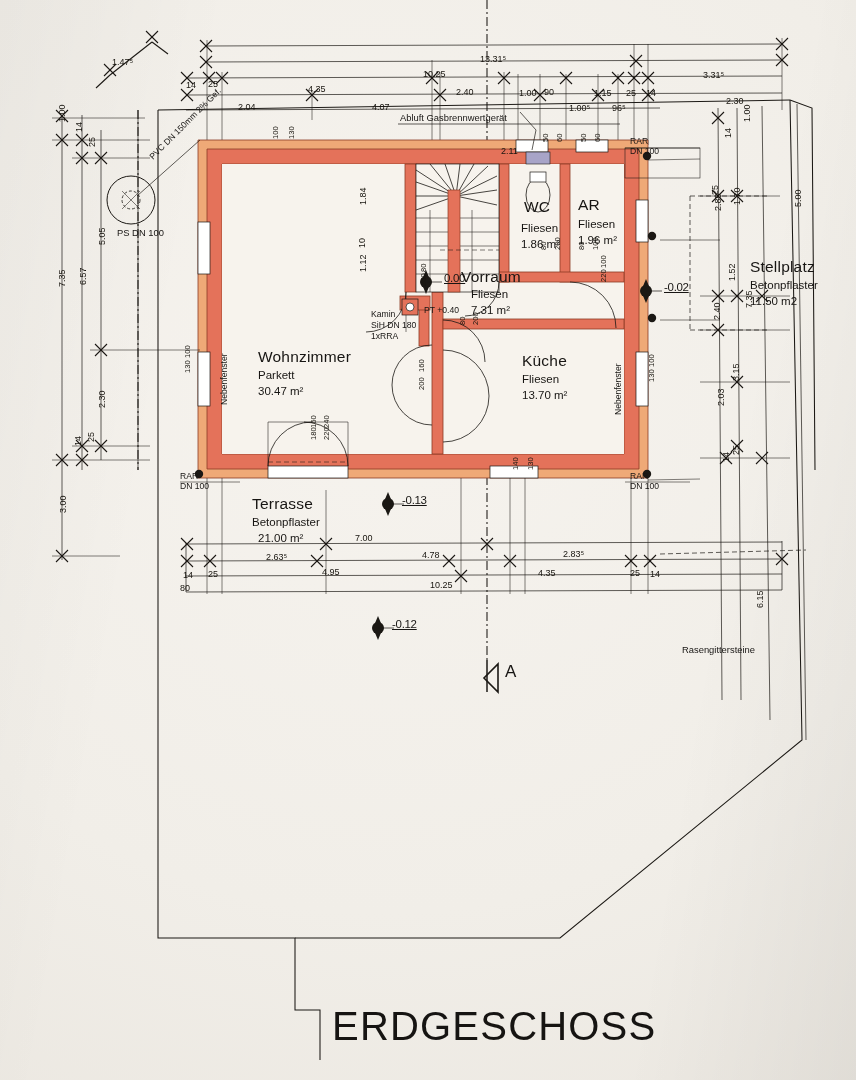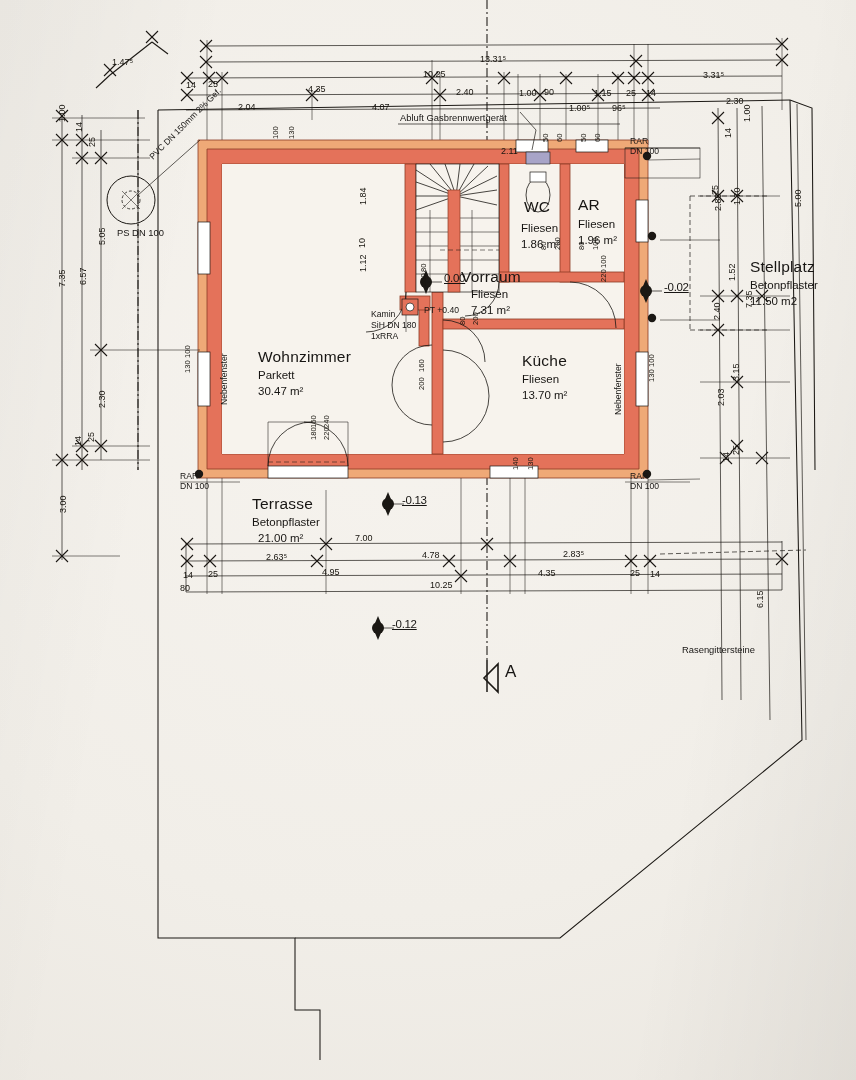--- a/index.html
+++ b/index.html
@@ -596,14 +596,15 @@
       <div class="lbl dim-s" style="left: 418px; top: 372px; transform-origin: 0px 0px; transform: rotate(-90deg);">160</div>
       <div class="lbl dim-s" style="left: 418px; top: 390px; transform-origin: 0px 0px; transform: rotate(-90deg);">200</div>
       <div class="lbl dim-s" style="left: 540px; top: 250px; transform-origin: 0px 0px; transform: rotate(-90deg);">80</div>
       <div class="lbl dim-s" style="left: 554px; top: 250px; transform-origin: 0px 0px; transform: rotate(-90deg);">200</div>
       <div class="lbl dim-s" style="left: 578px; top: 250px; transform-origin: 0px 0px; transform: rotate(-90deg);">80</div>
       <div class="lbl dim-s" style="left: 592px; top: 250px; transform-origin: 0px 0px; transform: rotate(-90deg);">100</div>
       <div class="lbl dim-s" style="left: 600px; top: 268px; transform-origin: 0px 0px; transform: rotate(-90deg);">100</div>
       <div class="lbl dim-s" style="left: 600px; top: 282px; transform-origin: 0px 0px; transform: rotate(-90deg);">220</div>
     </div>
 
+<div class="title">ERDGESCHOSS</div>
 
 </div>
 
 </body></html>

